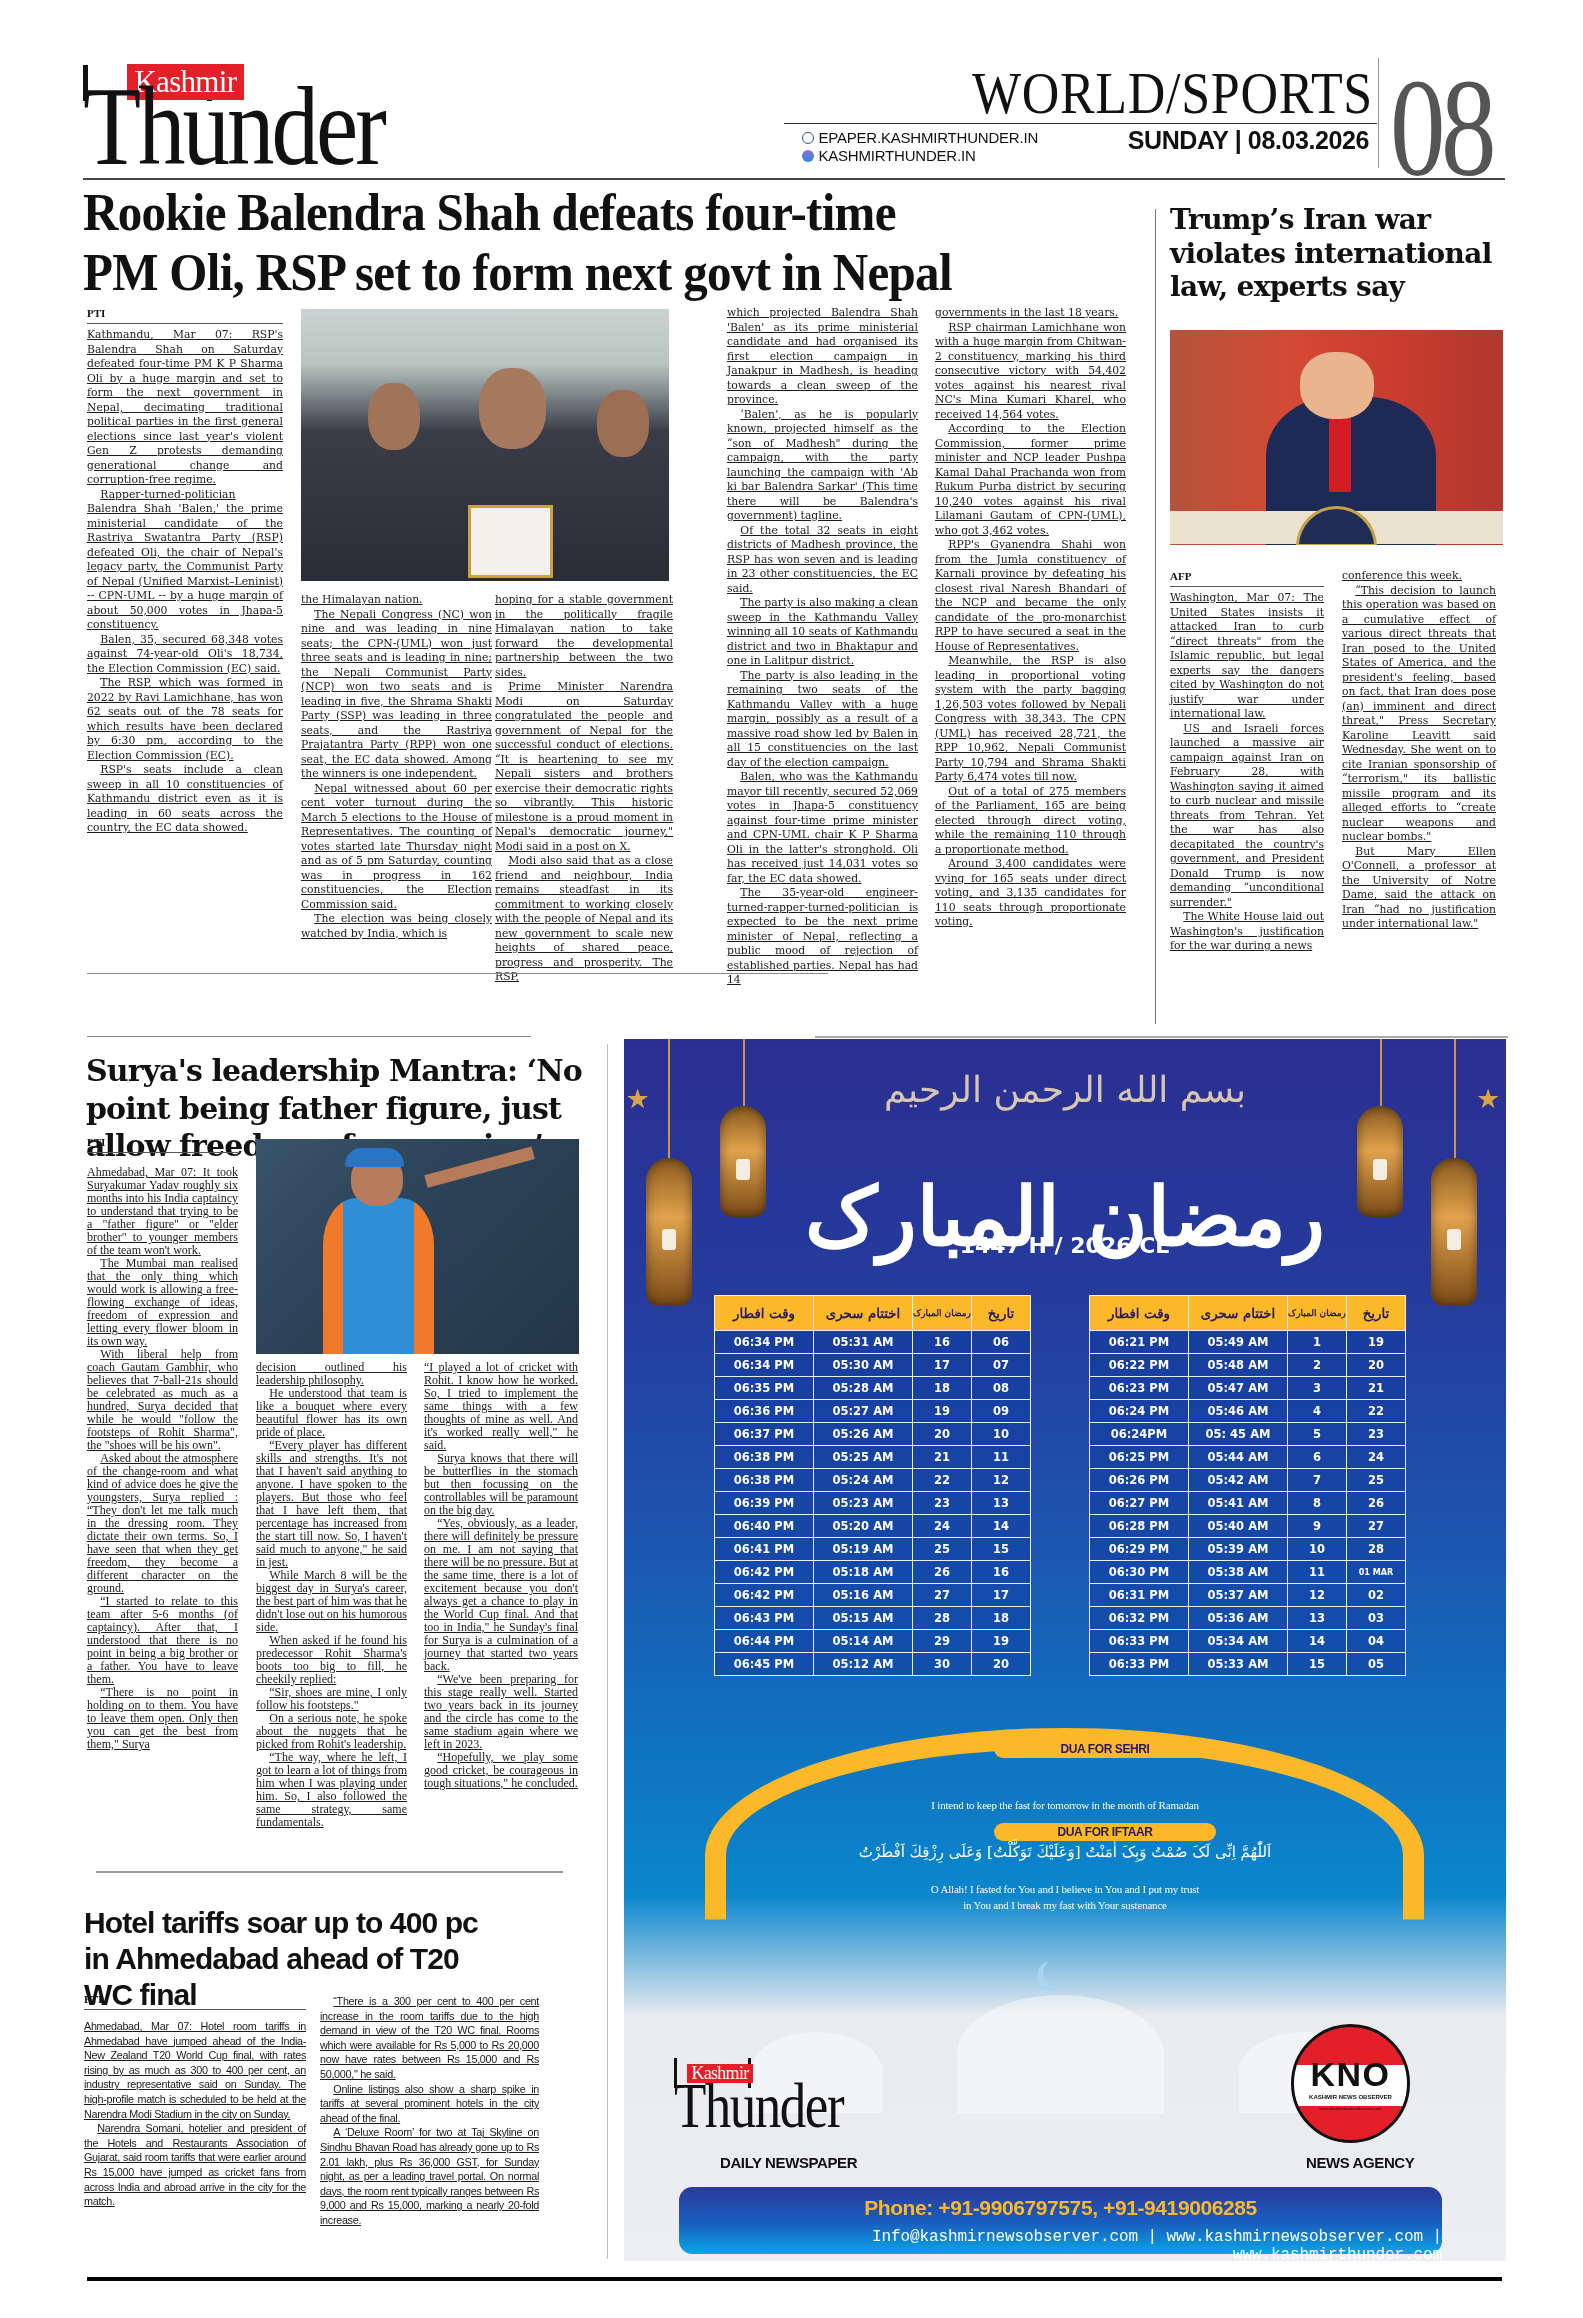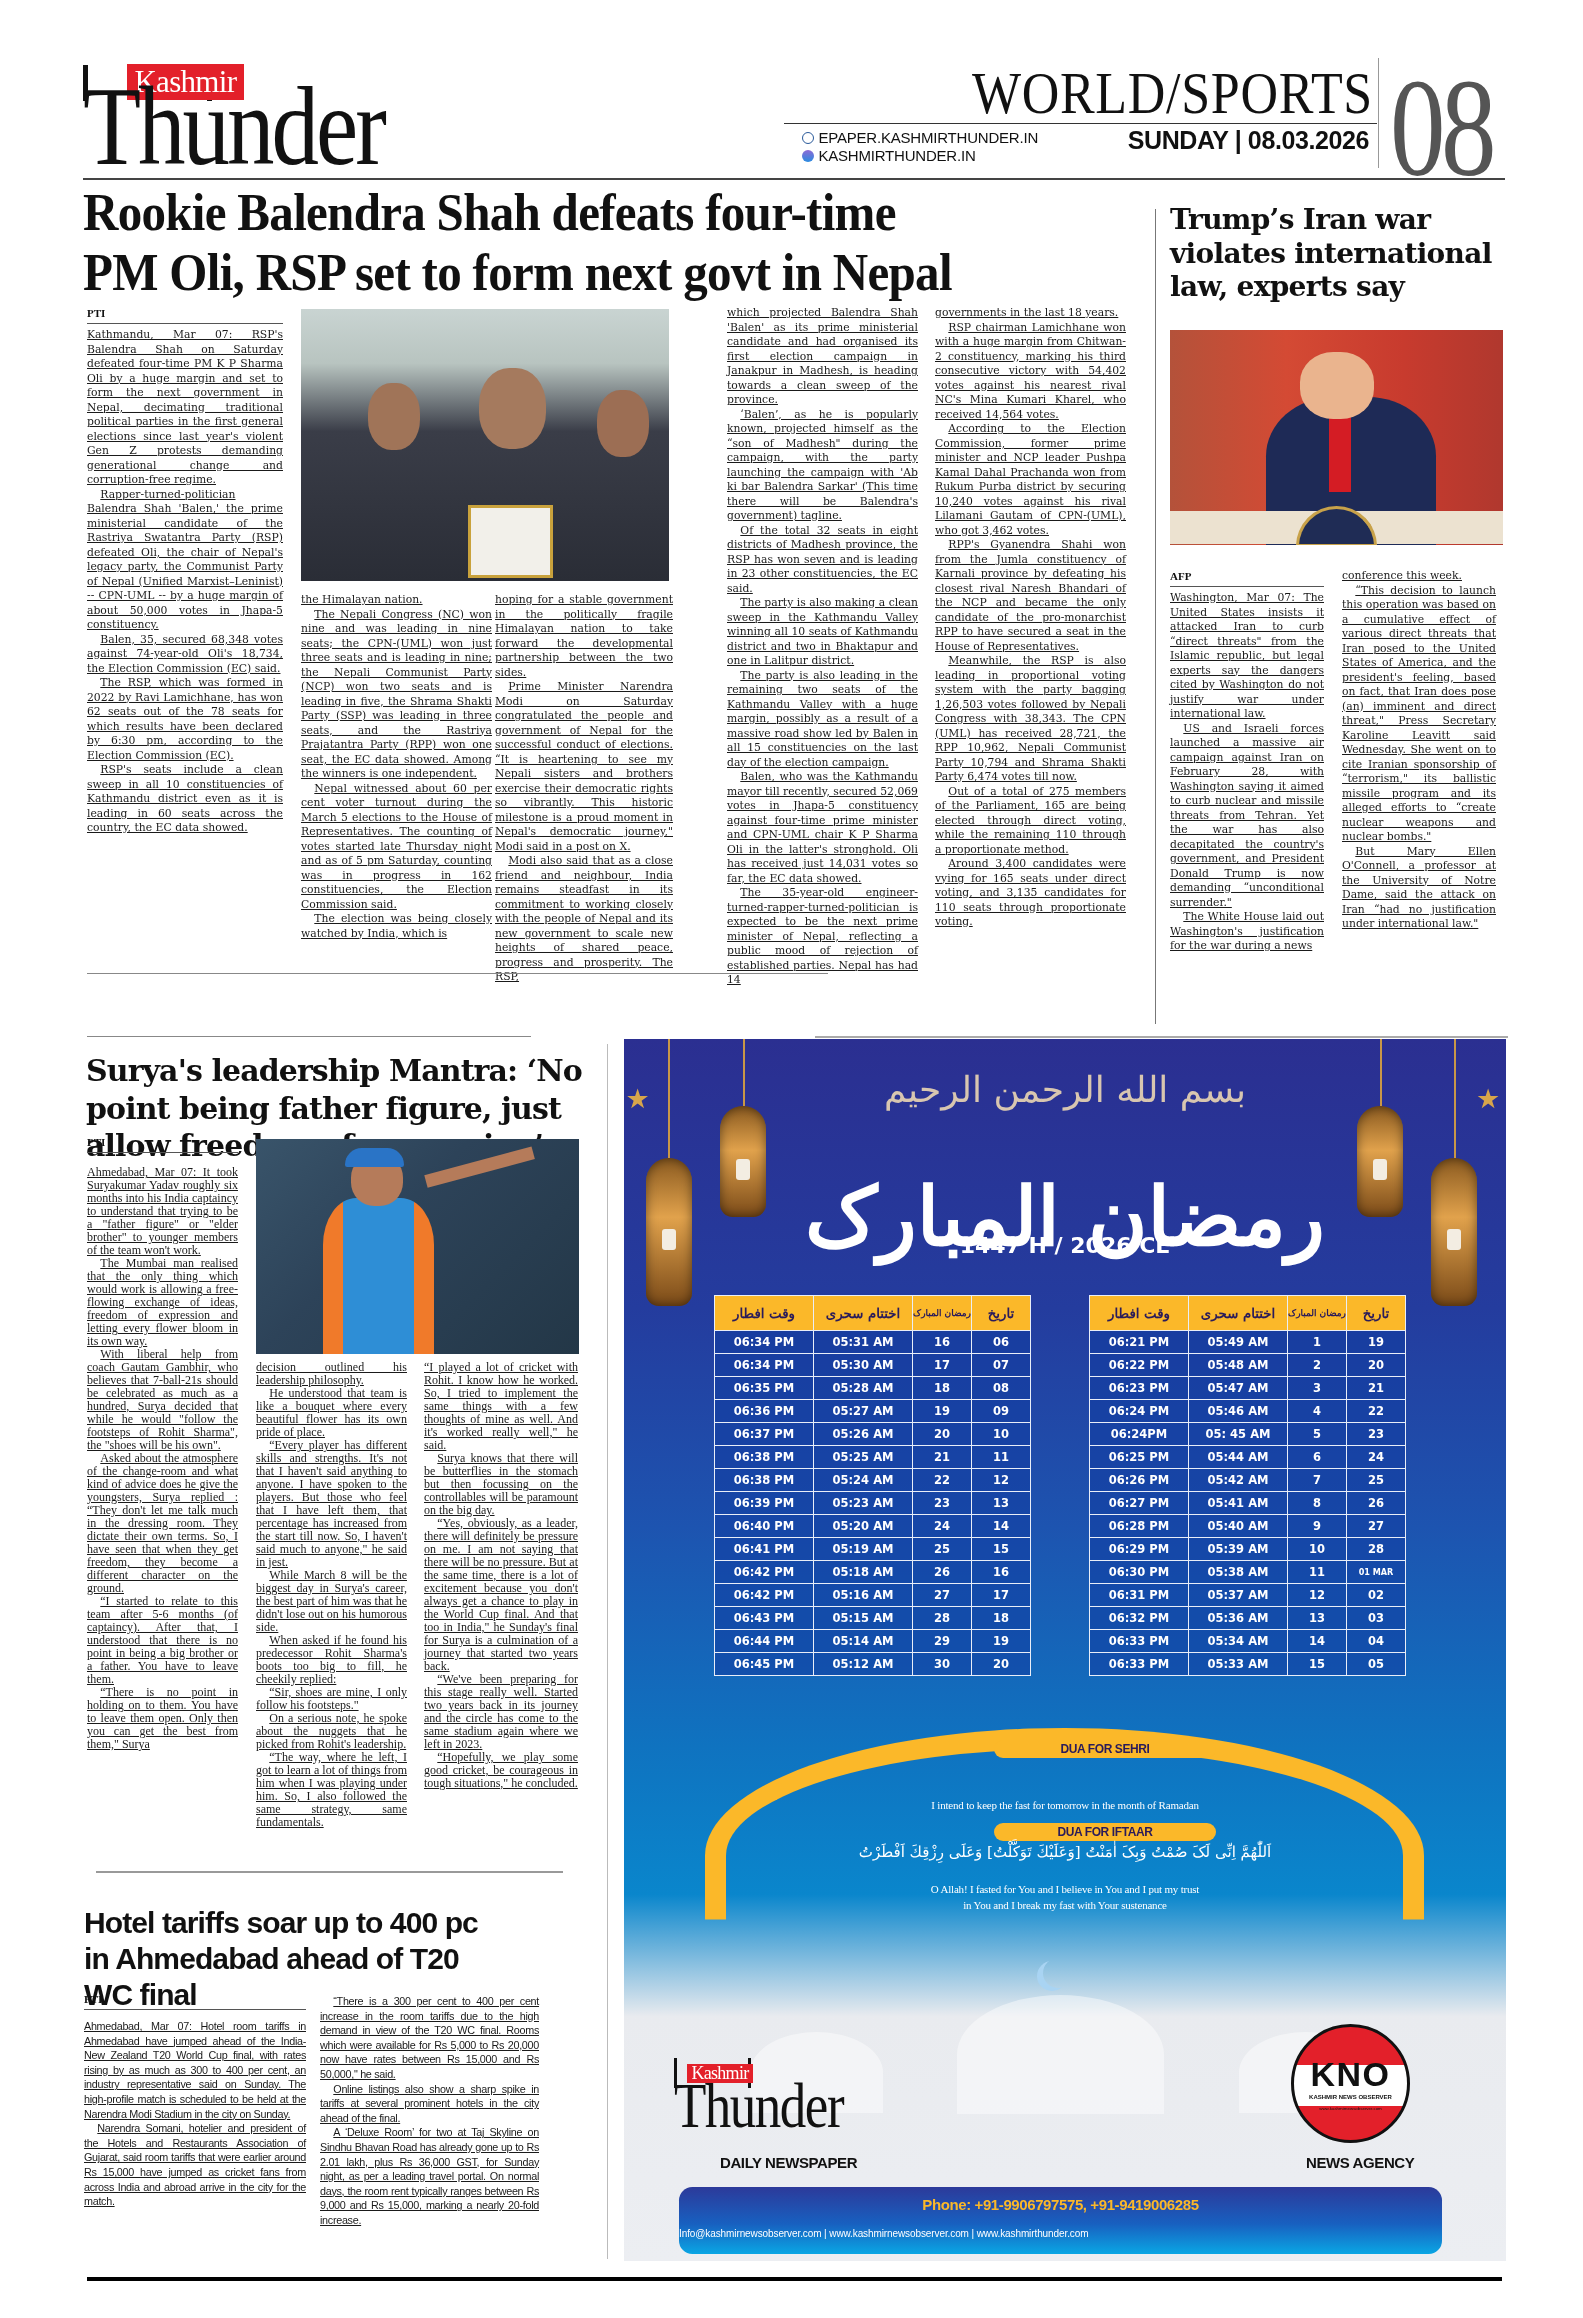--- a/index.html
+++ b/index.html
@@ -54,22 +54,22 @@
   table.rt th { background: #fbb829; color: #2a1b5a; font-family: "DejaVu Serif", serif; font-size: 13.3px; height: 35px; border: 1.5px solid #e9eef8; font-weight: bold; }
   table.rt td { height: 23px; text-align: center; font-size: 11.5px; border: 1.5px solid #e9eef8; background: rgba(16,60,160,.55); }
   table.rt td.sm { font-size: 8.1px; }
 
   .dua-pill { position: absolute; left: 370px; width: 222px; height: 18px; background: #fbb829; border-radius: 9px; color: #2a1b5a; font-family: "Liberation Sans", sans-serif; font-weight: bold; font-size: 12px; text-align: center; line-height: 18px; letter-spacing: -0.4px; }
   .dua-ar { position: absolute; width: 100%; text-align: center; color: #fff; font-family: "DejaVu Serif", serif; font-size: 21px; }
   .dua-en { position: absolute; width: 100%; text-align: center; color: #fff; font-family: Liberation Serif, serif; font-size: 11px; letter-spacing: -0.2px; line-height: 15px; }
 
   .dome { position: absolute; border-radius: 50% 50% 0 0; background: rgba(255,255,255,.45); }
   .contact-bar { position: absolute; left: 37px; top: 919px; width: 763px; height: 141px; border-radius: 13.3px; background: linear-gradient(180deg,#2c3a9a 0%, #1860c0 55%, #0aa6e4 100%); }
-  .phone { position: absolute; width: 100%; text-align: center; top: 28px; color: #fbb829; font-family: "Liberation Sans", sans-serif; font-weight: bold; font-size: 15px; letter-spacing: -0.4px; }
-  .contact-links { position: absolute; width: 100%; text-align: left; top: 59px; color: #fff; font-family: Liberation Sans, sans-serif; font-size: 10px; letter-spacing: -0.1px; }
+  .phone { position: absolute; width: 100%; text-align: center; top: 28px; color: #fbb829; font-family: "Liberation Sans", sans-serif; font-weight: bold; font-size: 21px; letter-spacing: -0.4px; }
+  .contact-links { position: absolute; width: 100%; text-align: right; top: 59px; color: #fff; font-family: Liberation Mono, monospace; font-size: 16px; letter-spacing: -0.1px; }
 
   .kno-logo { position: absolute; width: 119px; height: 119px; border-radius: 50%; border: 3px solid #111; background: linear-gradient(180deg,#e3202a 0 34%, #fff 34% 70%, #e3202a 70% 100%); overflow: hidden; }
   .kno-text { position: absolute; width: 100%; text-align: center; top: 28px; font-family: "Liberation Sans", sans-serif; font-weight: bold; font-size: 34px; letter-spacing: 1.5px; color: #111; }
   .kno-sub { position: absolute; width: 100%; text-align: center; top: 67px; font-family: "Liberation Sans", sans-serif; font-weight: bold; font-size: 6px; color: #111; }
   .kno-url { position: absolute; width: 100%; text-align: center; top: 79px; font-family: "Liberation Sans", sans-serif; font-size: 4.4px; color: #111; }
 
   .ad-label { position: absolute; font-family: "Liberation Sans", sans-serif; font-weight: bold; font-size: 15px; color: #111; letter-spacing: -0.4px; }
   .bottom-bar { position: absolute; left: 87px; top: 2277px; width: 1415px; height: 4.4px; background: #000; }
 </style>
 </head>

